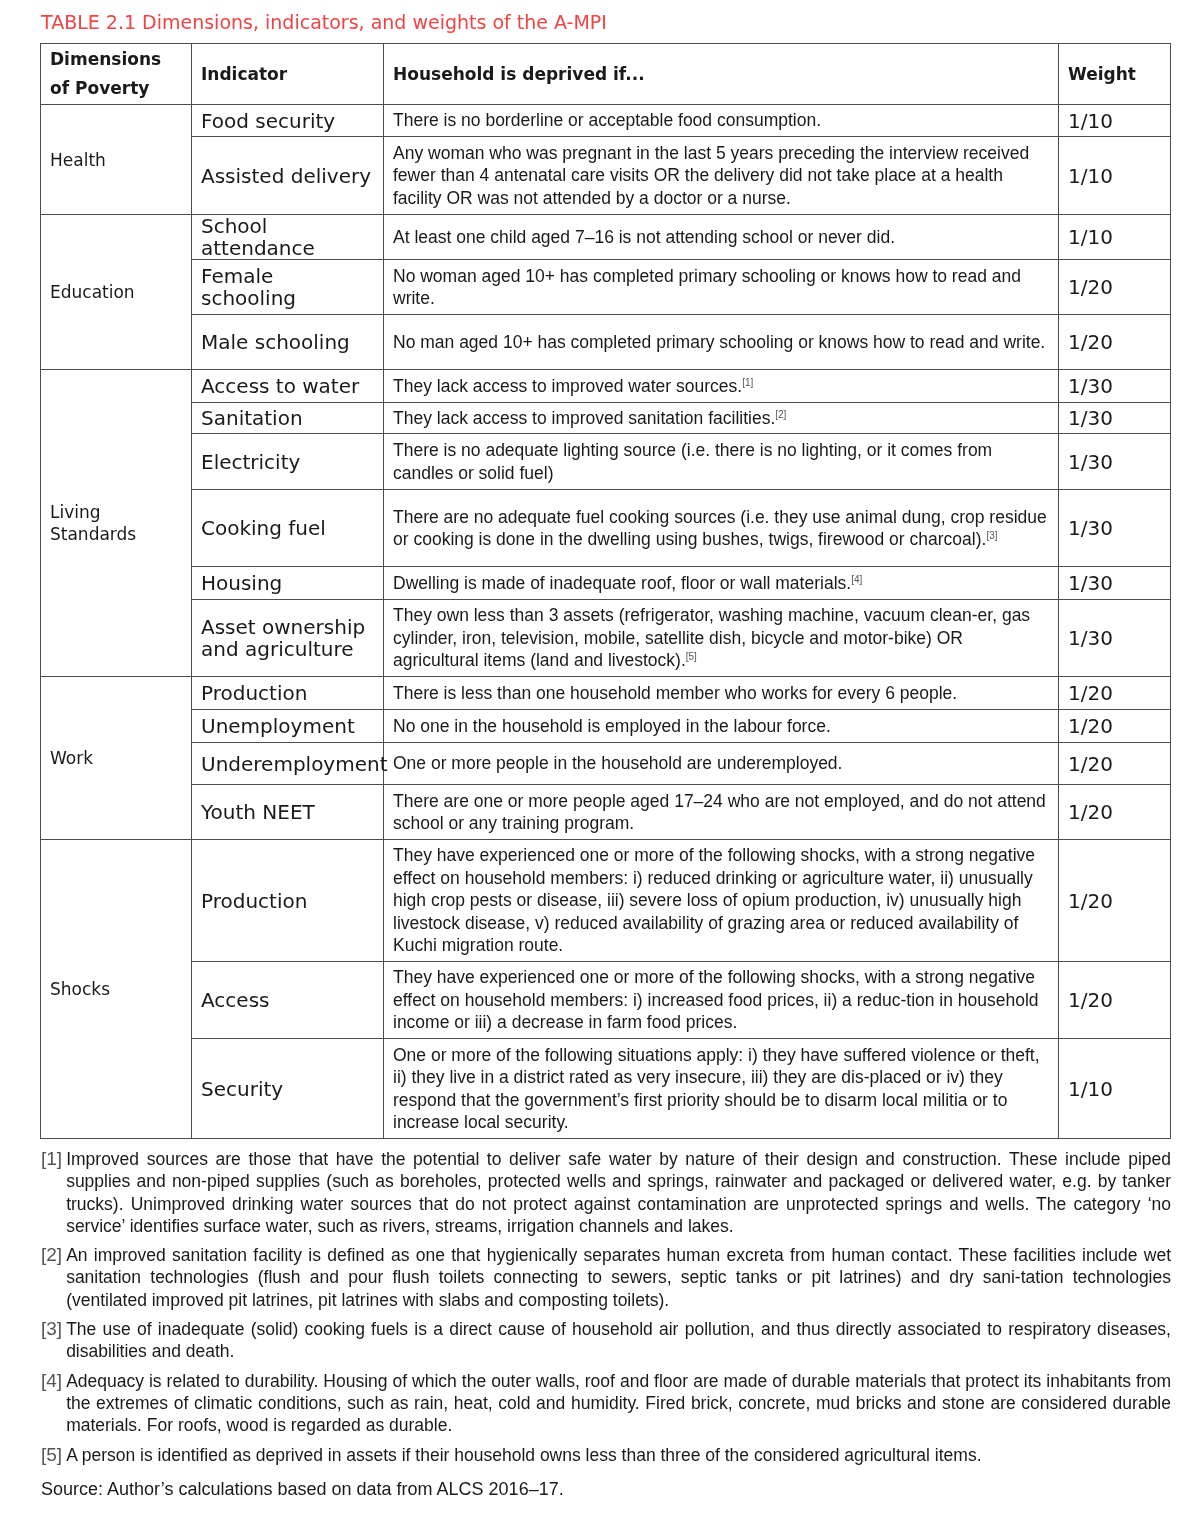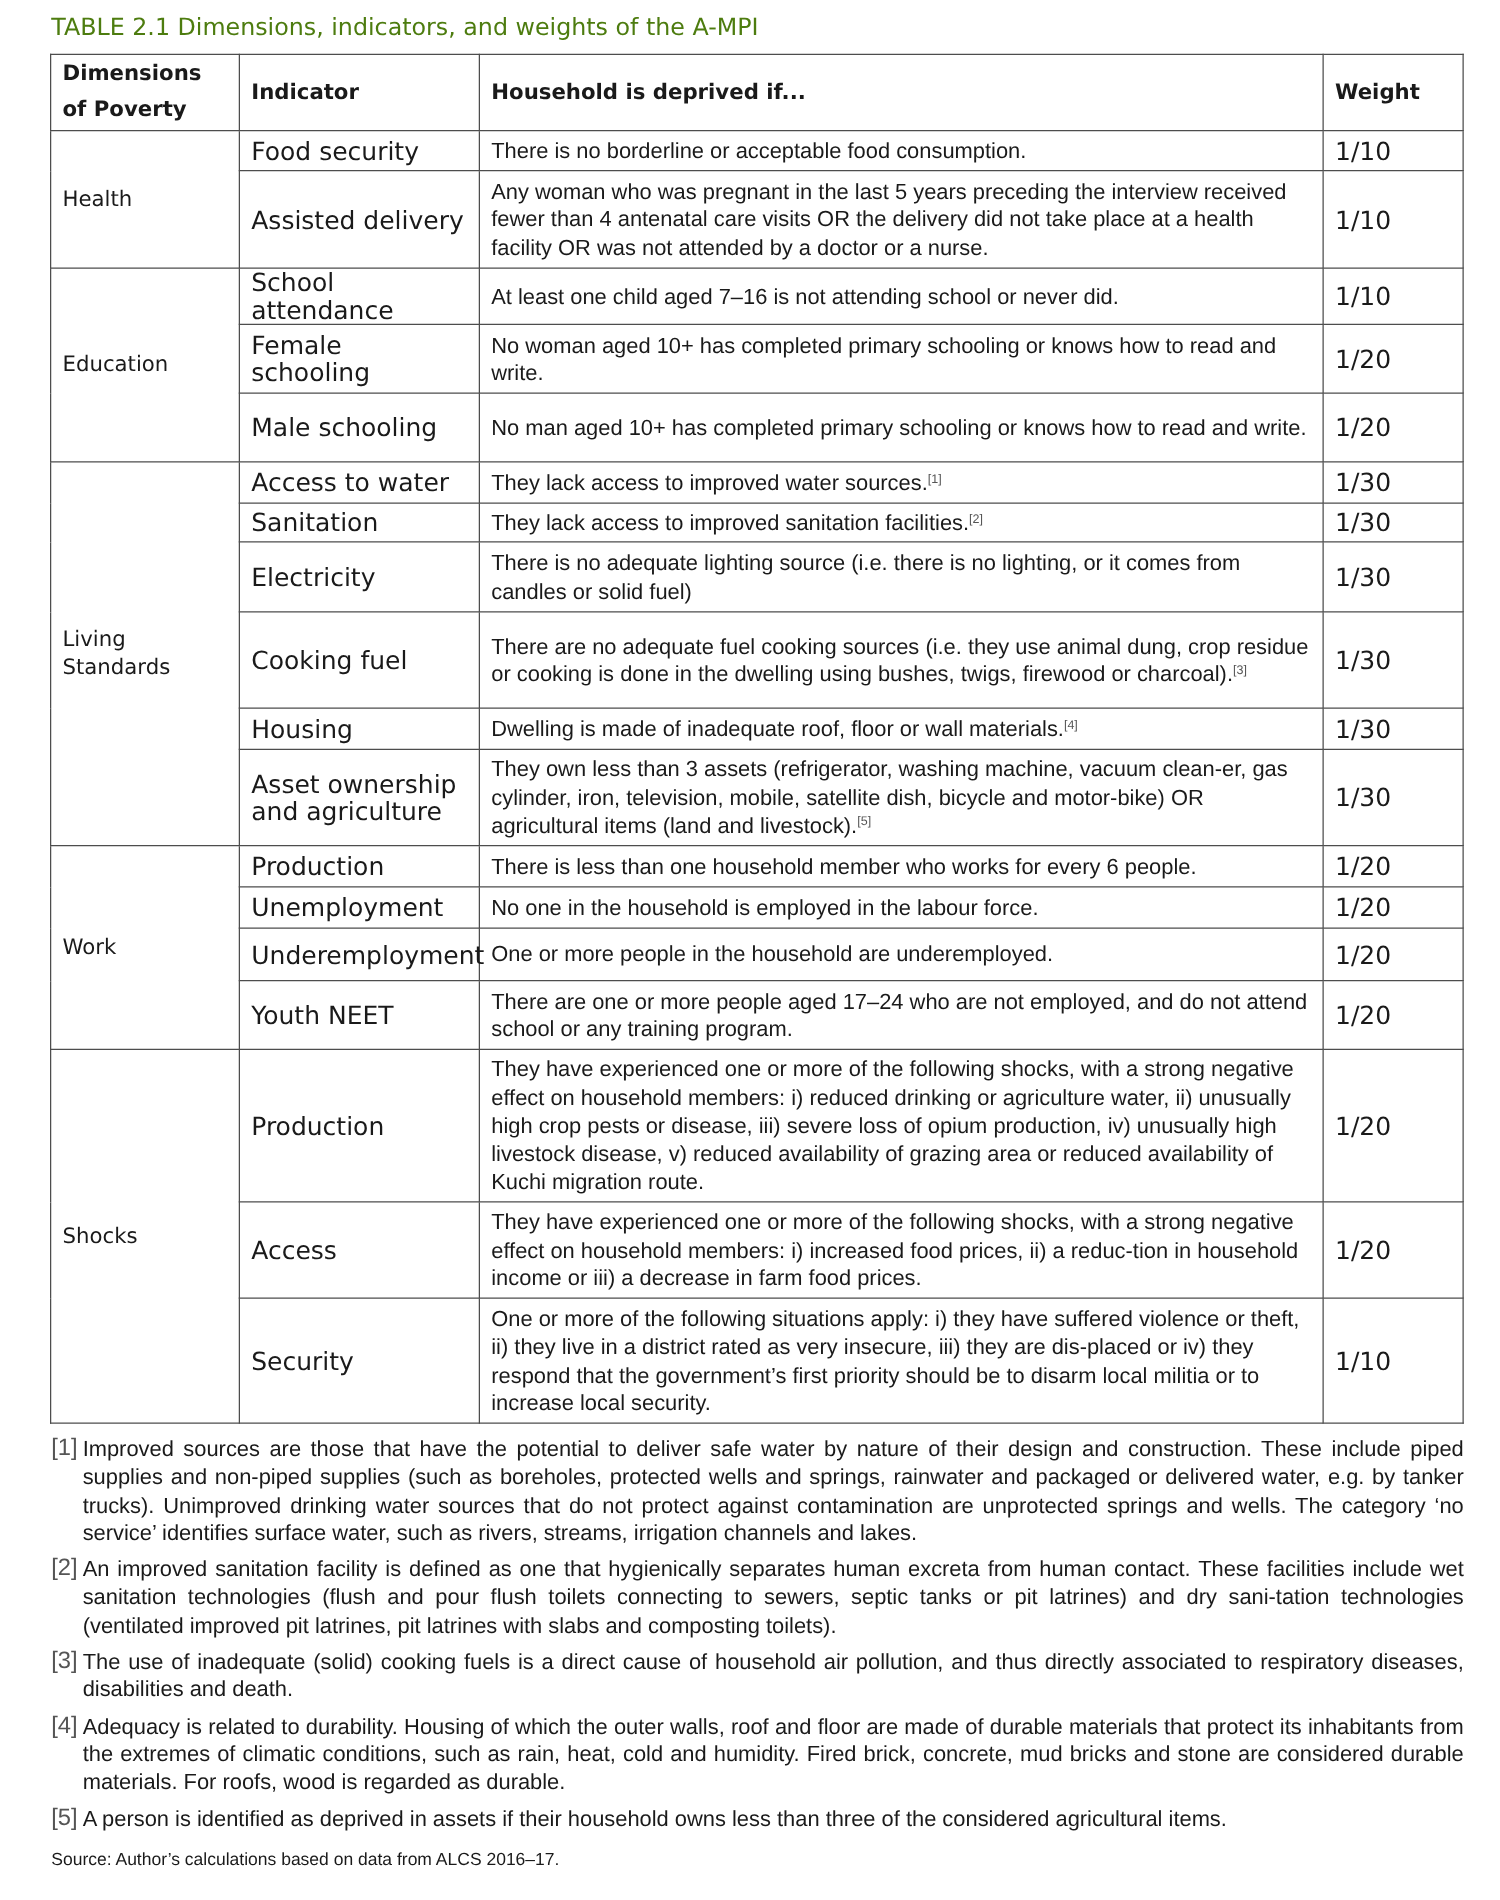--- a/index.html
+++ b/index.html
@@ -10,21 +10,21 @@
       font-family: "DejaVu Sans", sans-serif;
       color: #1a1a1a;
       overflow: hidden;
     }
     .title {
       position: absolute;
       left: 41px;
       top: 11px;
       font-family: "DejaVu Sans", sans-serif;
       font-size: 19px;
-      color: #4d7c0f;
+      color: #ef4444;
       letter-spacing: 0px;
       white-space: nowrap;
     }
     table.main {
       position: absolute;
       left: 40px;
       top: 43px;
       width: 1130px;
       border-collapse: collapse;
       font-size: 17px;
@@ -80,21 +80,21 @@
       color: #555;
       margin-right: 4px;
       font-size: 19px;
     }
     .note .txt { flex: 1 1 auto; }
     .source {
       position: absolute;
       left: 41px;
       top: 1479px;
       font-family: "Liberation Sans", sans-serif;
-      font-size: 14px;
+      font-size: 18px;
       color: #1a1a1a;
     }
   </style>
 </head>
 <body>
 
 <div class="title">TABLE 2.1 Dimensions, indicators, and weights of the A-MPI</div>
 
 <table class="main">
   <colgroup>

